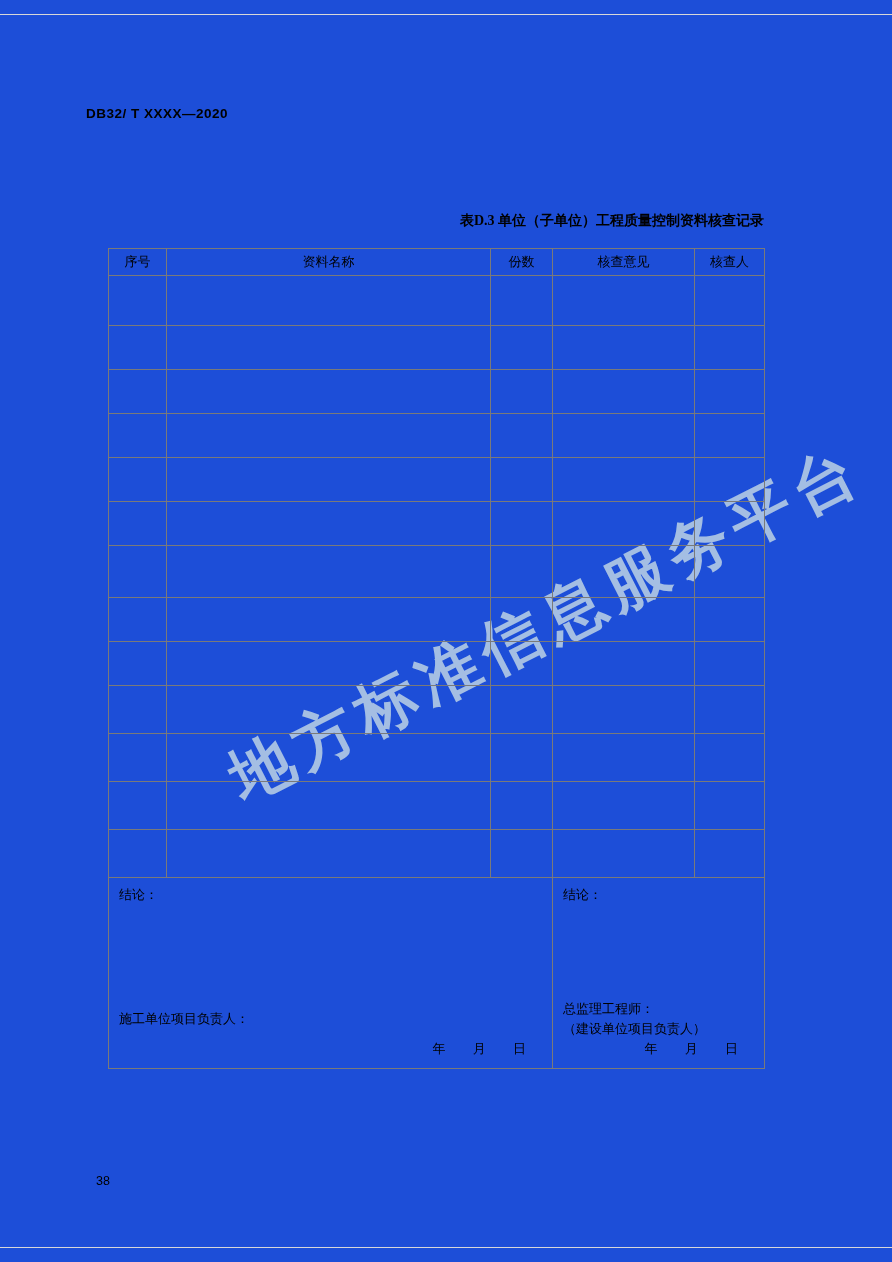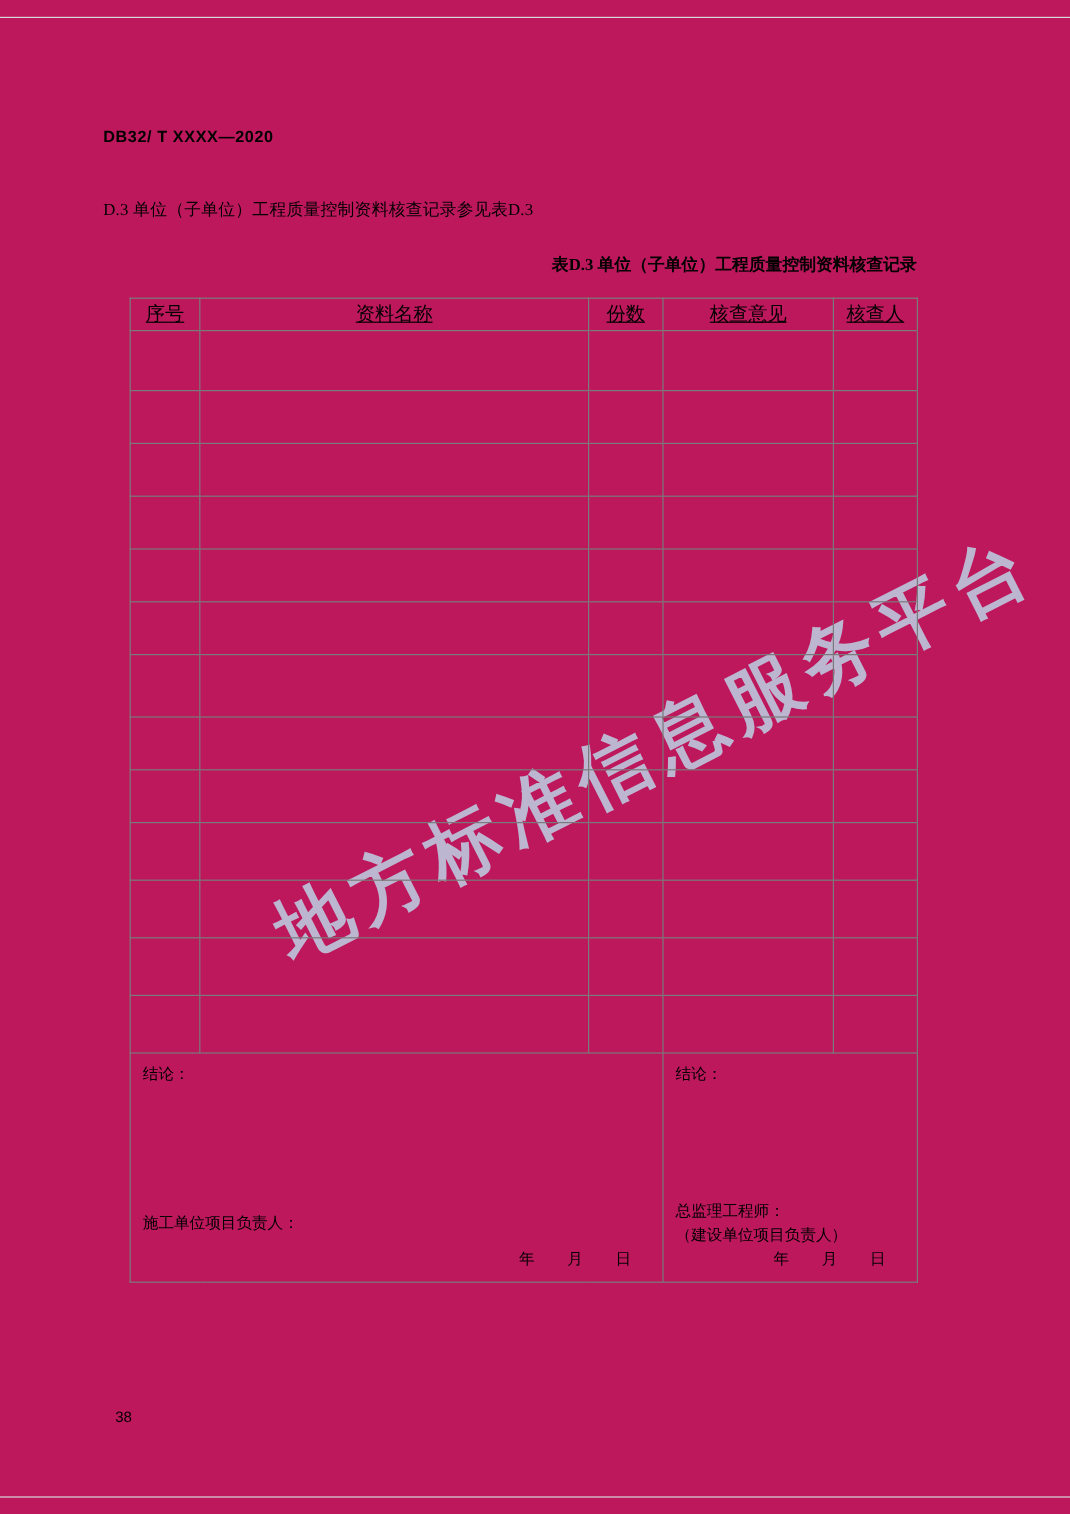--- a/index.html
+++ b/index.html
@@ -8,21 +8,21 @@
     background: #ffffff;
   }
   body {
     font-family: "Liberation Serif", "DejaVu Serif", serif;
     color: #000000;
   }
   .page {
     position: relative;
     width: 892px;
     height: 1262px;
-    background: #be185d;
+    background: #1d4ed8;
     overflow: hidden;
   }
   
   .edge-rule-top {
     position: absolute;
     left: 0;
     top: 14px;
     width: 892px;
     height: 1px;
     background: #d8d8d8;
@@ -75,22 +75,21 @@
   table.record td {
     border: 1px solid #7a7a7a;
     padding: 0;
     font-weight: normal;
     font-size: 13px;
     text-align: center;
     vertical-align: middle;
   }
   table.record thead th {
     height: 26px;
-    font-size: 16px;
-    text-decoration: underline;
+    font-size: 13px;
   }
   .col-no    { width: 58px; }
   .col-name  { width: 324px; }
   .col-count { width: 62px; }
   .col-op    { width: 142px; }
   .col-person{ width: 70px; }
 
   .concl-cell {
     vertical-align: top;
     text-align: left;
@@ -159,21 +158,20 @@
 </head>
 <body>
 
 <div class="page">
 
   <div class="edge-rule-top"></div>
   <div class="edge-rule-bottom"></div>
 
   <div class="header-std">DB32/ T XXXX—2020</div>
 
-  <div class="clause">D.3   单位（子单位）工程质量控制资料核查记录参见表D.3</div>
 
   <div class="table-caption">表D.3   单位（子单位）工程质量控制资料核查记录</div>
 
   <div class="watermark">地方标准信息服务平台</div>
 
   <div class="table-wrap">
     <table class="record">
       <colgroup>
         <col class="col-no">
         <col class="col-name">

